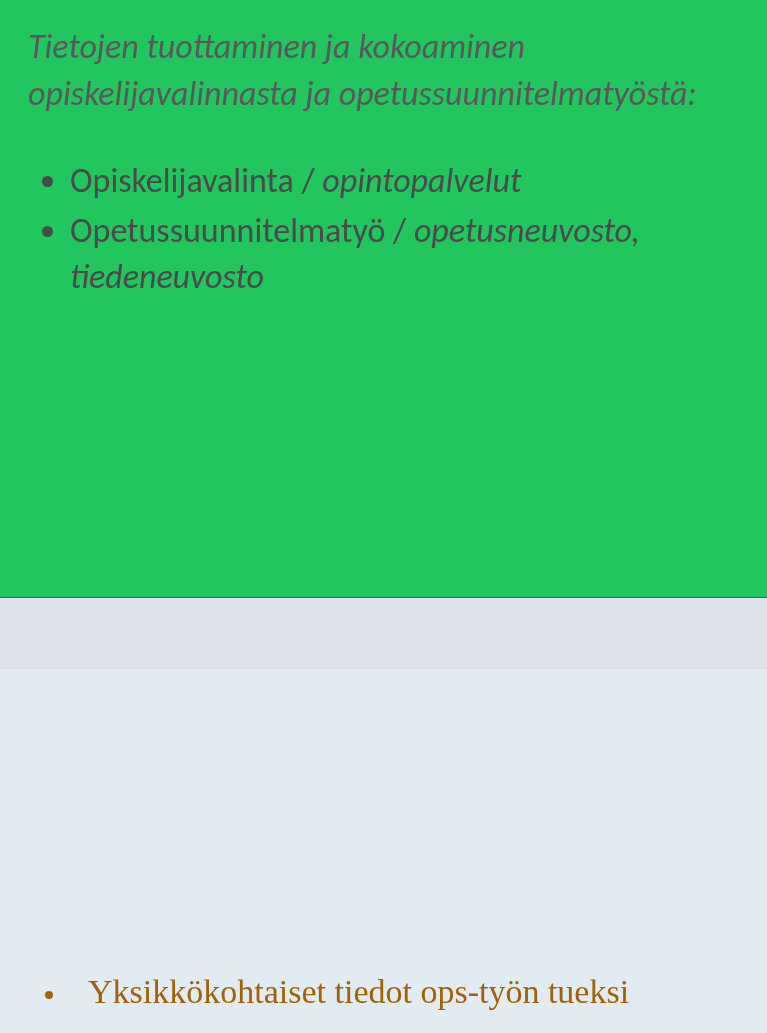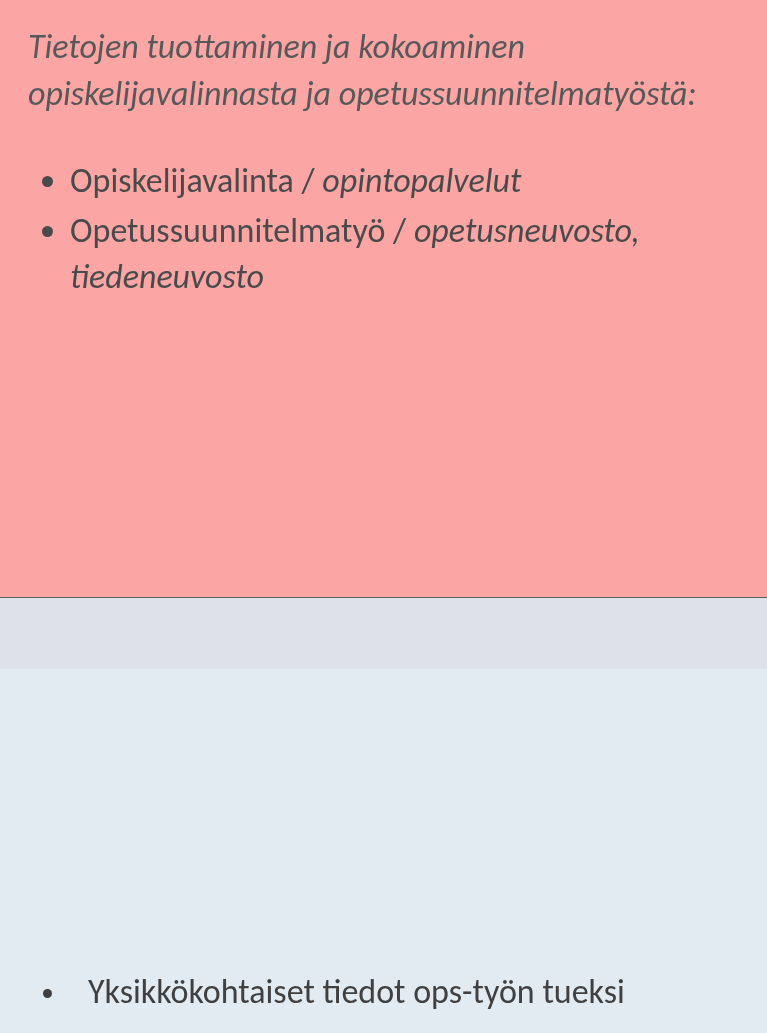--- a/index.html
+++ b/index.html
@@ -10,21 +10,21 @@
     body {
       width: 767px;
       height: 1033px;
       font-family: Calibri, 'Segoe UI', Arial, sans-serif;
       background: #ffffff;
       position: relative;
     }
     .top-section {
       width: 767px;
       height: 597px;
-      background: #fca5a5;
+      background: #22c55e;
       padding: 24px 28px 0 28px;
     }
     .heading {
       font-size: 34px;
       line-height: 1.38;
       color: #585858;
       font-style: italic;
       margin-bottom: 40px;
     }
     .top-list {
@@ -70,22 +70,23 @@
     .bottom-list {
       position: absolute;
       bottom: 18px;
       left: 48px;
       list-style: disc;
       padding-left: 20px;
     }
     .bottom-list li {
       font-size: 34px;
       line-height: 1.35;
-      color: #404040;
+      color: #a16207;
       padding-left: 20px;
+      font-family: Liberation Serif, serif;
     }
     .bottom-list li::marker {
       font-size: 28px;
     }
   </style>
 </head>
 <body>
 
 <div class="top-section">
   <div class="heading">Tietojen tuottaminen ja kokoaminen opiskelijavalinnasta ja opetussuunnitelmatyöstä:</div>

